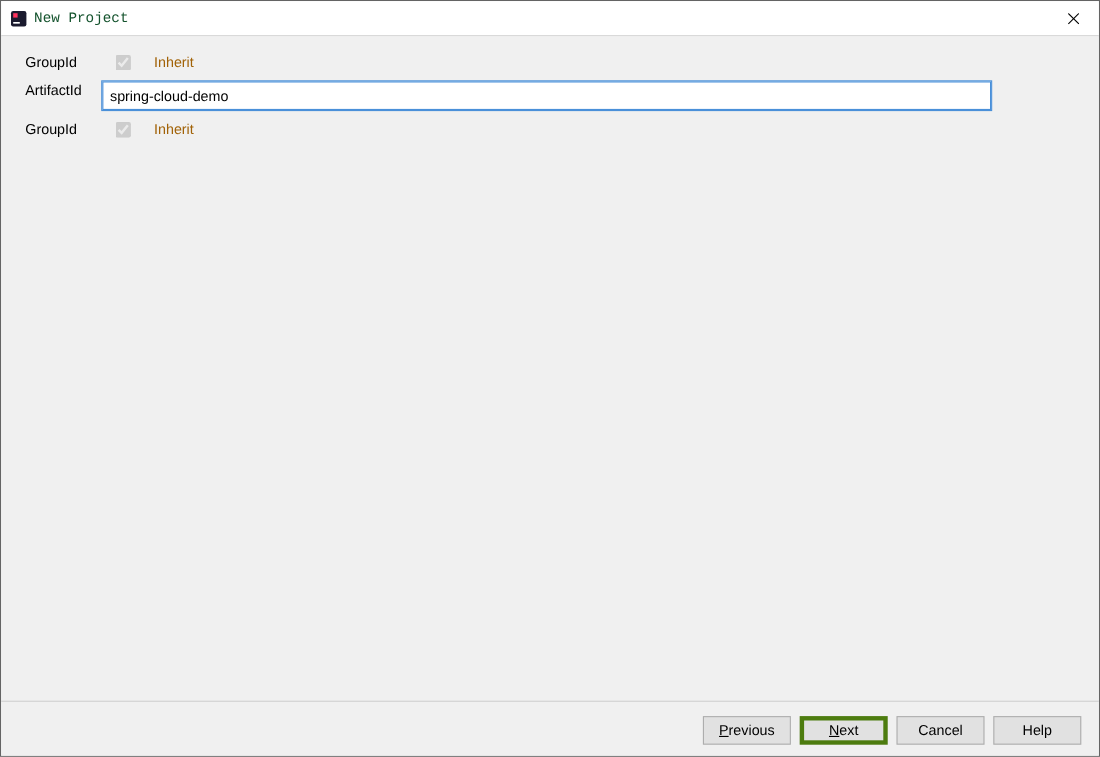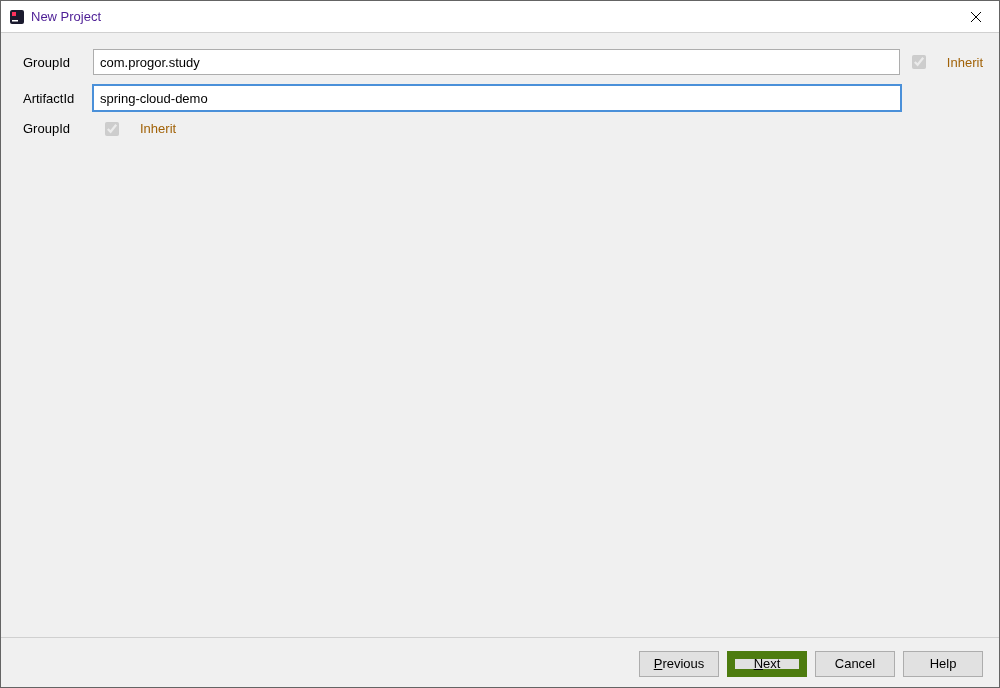--- a/index.html
+++ b/index.html
@@ -27,41 +27,41 @@
     .titlebar-icon {
       width: 16px;
       height: 16px;
       margin-right: 6px;
       display: inline-flex;
       align-items: center;
       justify-content: center;
     }
     .titlebar-title {
       flex: 1;
-      color: #4c1d95;
+      color: #14532d;
       font-size: 13px;
+      font-family: Liberation Mono, monospace;
     }
     .titlebar-close {
       width: 46px;
       height: 32px;
       display: flex;
       align-items: center;
       justify-content: center;
       cursor: pointer;
       color: #000;
       font-size: 14px;
     }
     .content {
       padding: 16px 16px 0 22px;
       height: calc(100% - 32px - 50px);
       background: #f0f0f0;
     }
     .form-row {
       display: flex;
-      align-items: center;
       margin-bottom: 10px;
     }
     .form-label {
       width: 70px;
       color: #000;
       font-size: 13px;
     }
     .form-input {
       flex: 1;
       height: 26px;
@@ -114,21 +114,21 @@
       background: #e1e1e1;
       font-size: 13px;
       font-family: inherit;
       cursor: pointer;
       color: #000;
       display: inline-flex;
       align-items: center;
       justify-content: center;
     }
     .btn.primary {
-      border: 8px solid #4d7c0f;
+      border: 4px solid #4d7c0f;
       background: #e1e1e1;
     }
     .btn .mnemonic {
       text-decoration: underline;
     }
   </style>
 </head>
 <body>
 
 <div class="titlebar">
@@ -145,21 +145,20 @@
       <line x1="0" y1="0" x2="10" y2="10" stroke="currentColor" stroke-width="1"></line>
       <line x1="10" y1="0" x2="0" y2="10" stroke="currentColor" stroke-width="1"></line>
     </svg>
   </div>
 </div>
 
 <div class="content">
 
   <div class="form-row">
     <label class="form-label">GroupId</label>
-    <input type="text" class="form-input" value="com.progor.study" style="">
     <div class="inherit-group">
       <input type="checkbox" class="inherit-checkbox" checked="" disabled="" style="">
       <span class="inherit-label">Inherit</span>
     </div>
   </div>
 
   <div class="form-row">
     <label class="form-label">ArtifactId</label>
     <input type="text" class="form-input focused" value="spring-cloud-demo" style="">
     <div class="inherit-spacer"></div>

